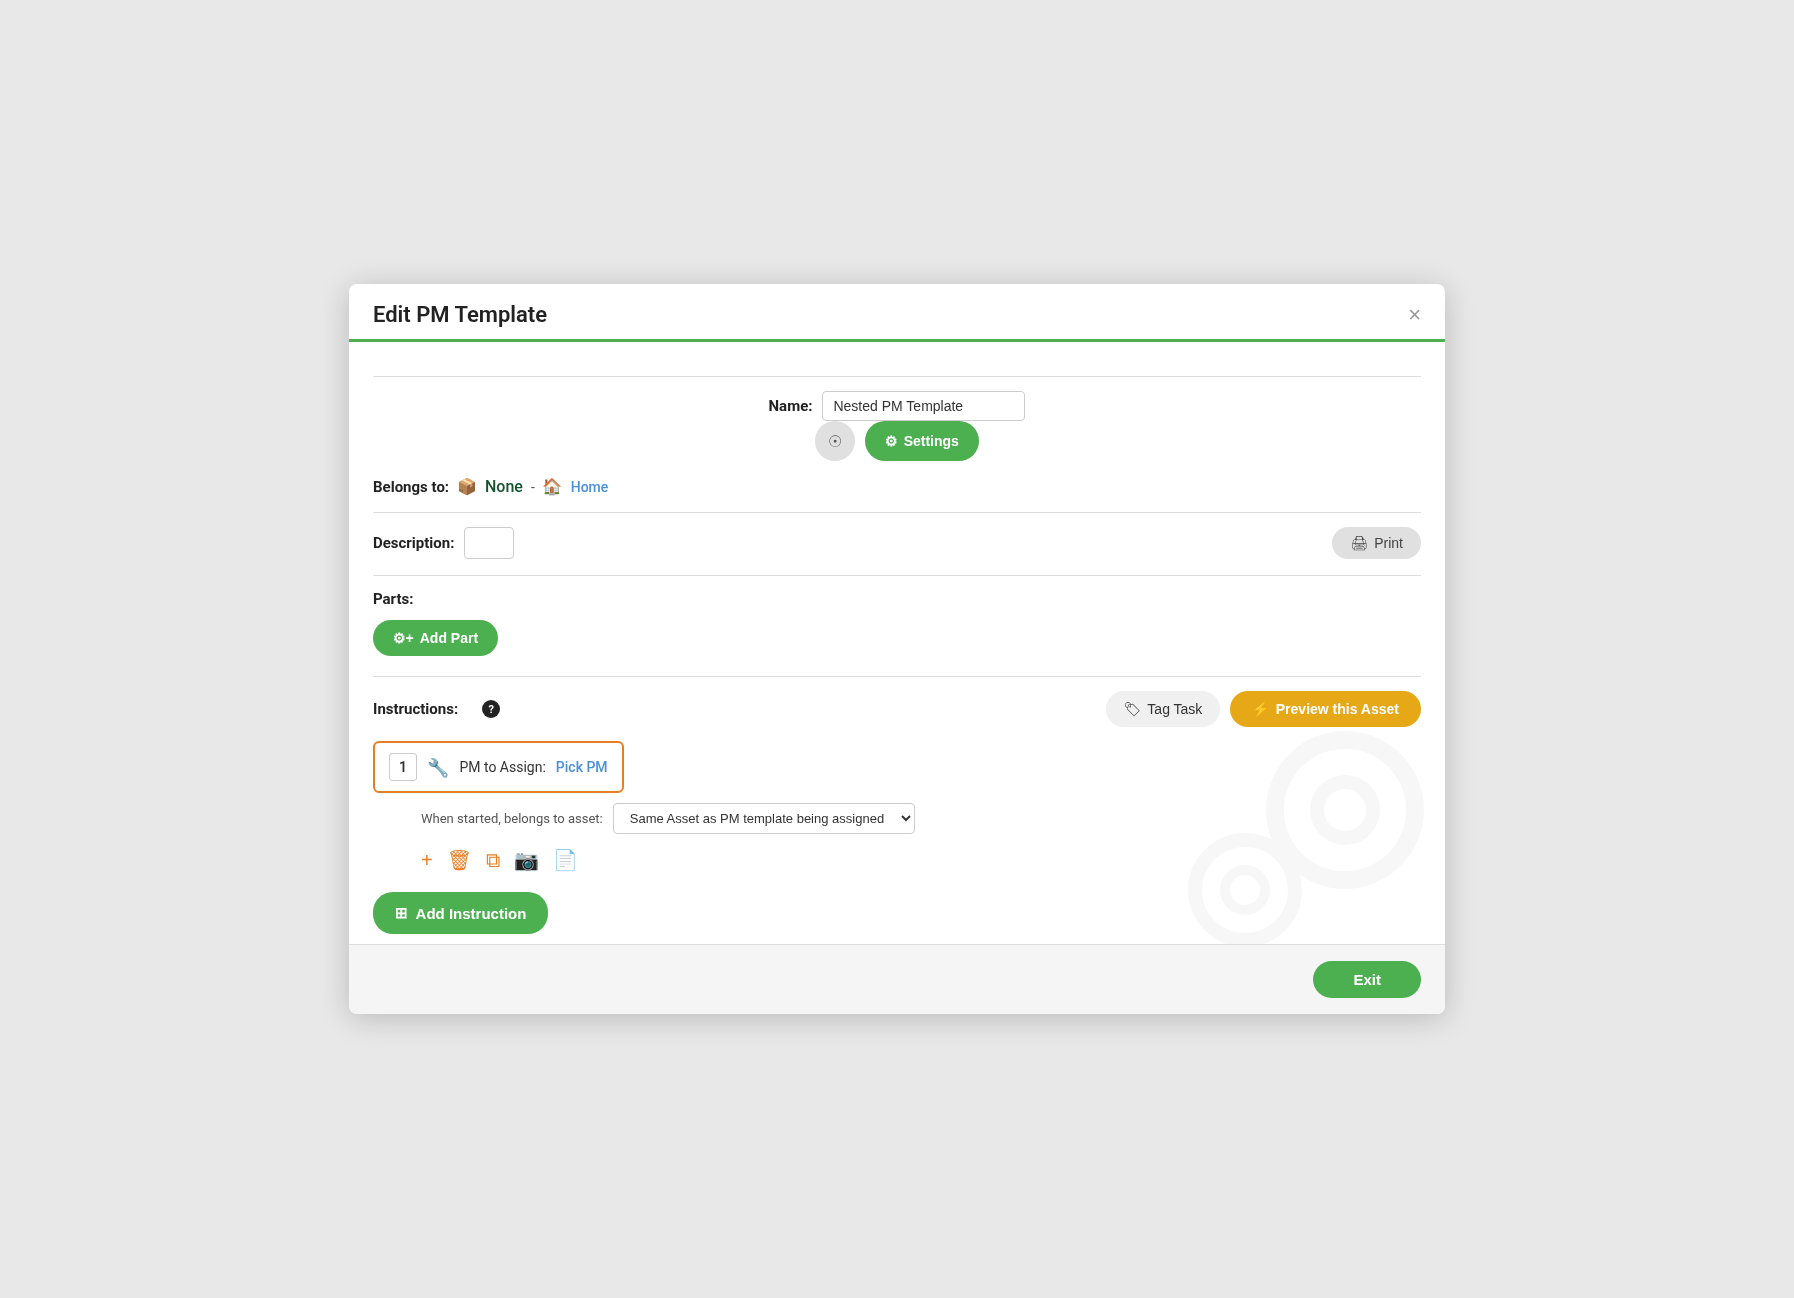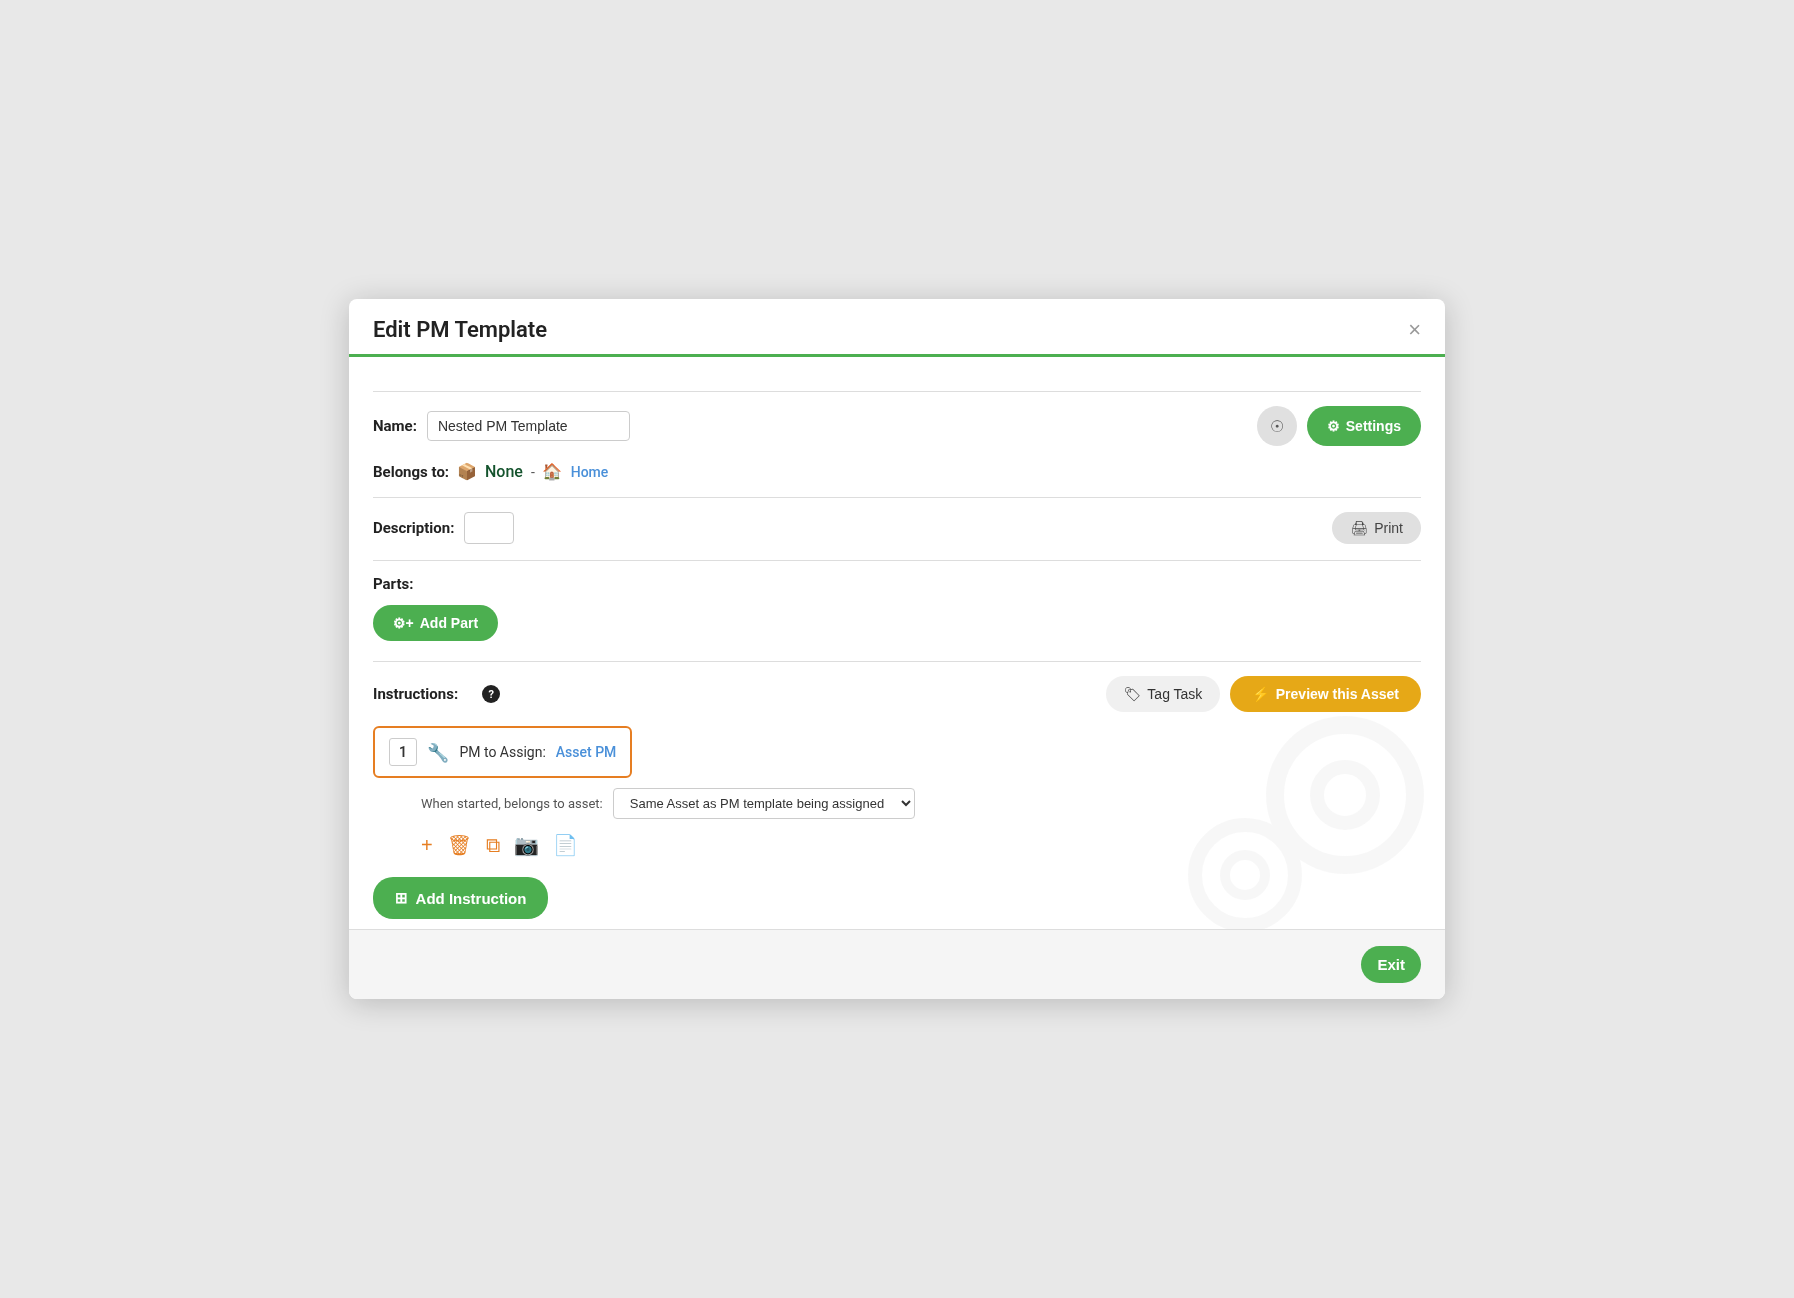--- a/index.html
+++ b/index.html
@@ -67,20 +67,21 @@
       padding: 6px 10px;
       font-size: 14px;
       color: #333;
       min-width: 200px;
     }
     .field-row-top {
       display: flex;
       align-items: center;
       justify-content: space-between;
       margin-bottom: 16px;
+      flex-direction: column;
     }
     .field-left {
       display: flex;
       align-items: center;
       gap: 10px;
     }
     .field-right {
       display: flex;
       gap: 10px;
     }
@@ -327,21 +328,21 @@
       border-top: 1px solid #ddd;
       padding: 16px 24px;
       display: flex;
       justify-content: flex-end;
     }
     .btn-exit {
       background: #4caf50;
       color: #fff;
       border: none;
       border-radius: 20px;
-      padding: 10px 16px;
+      padding: 10px 40px;
       font-size: 15px;
       font-weight: 600;
       cursor: pointer;
     }
     .bg-gears {
       position: absolute;
       right: 20px;
       bottom: 60px;
       opacity: 0.07;
       pointer-events: none;
@@ -429,21 +430,21 @@
           <span>Preview this Asset</span>
         </button>
       </div>
     </div>
 
     
     <div class="instruction-item">
       <div class="instr-num">1</div>
       <span style="font-size:18px;">🔧</span>
       <span class="instr-text">PM to Assign:</span>
-      <a href="#" class="instr-link">Asset PM</a>
+      <a href="#" class="instr-link">Pick PM</a>
     </div>
 
     
     <div class="asset-row">
       <span class="asset-label">When started, belongs to asset:</span>
       <select class="asset-select">
         <option>Same Asset as PM template being assigned</option>
       </select>
     </div>
 

